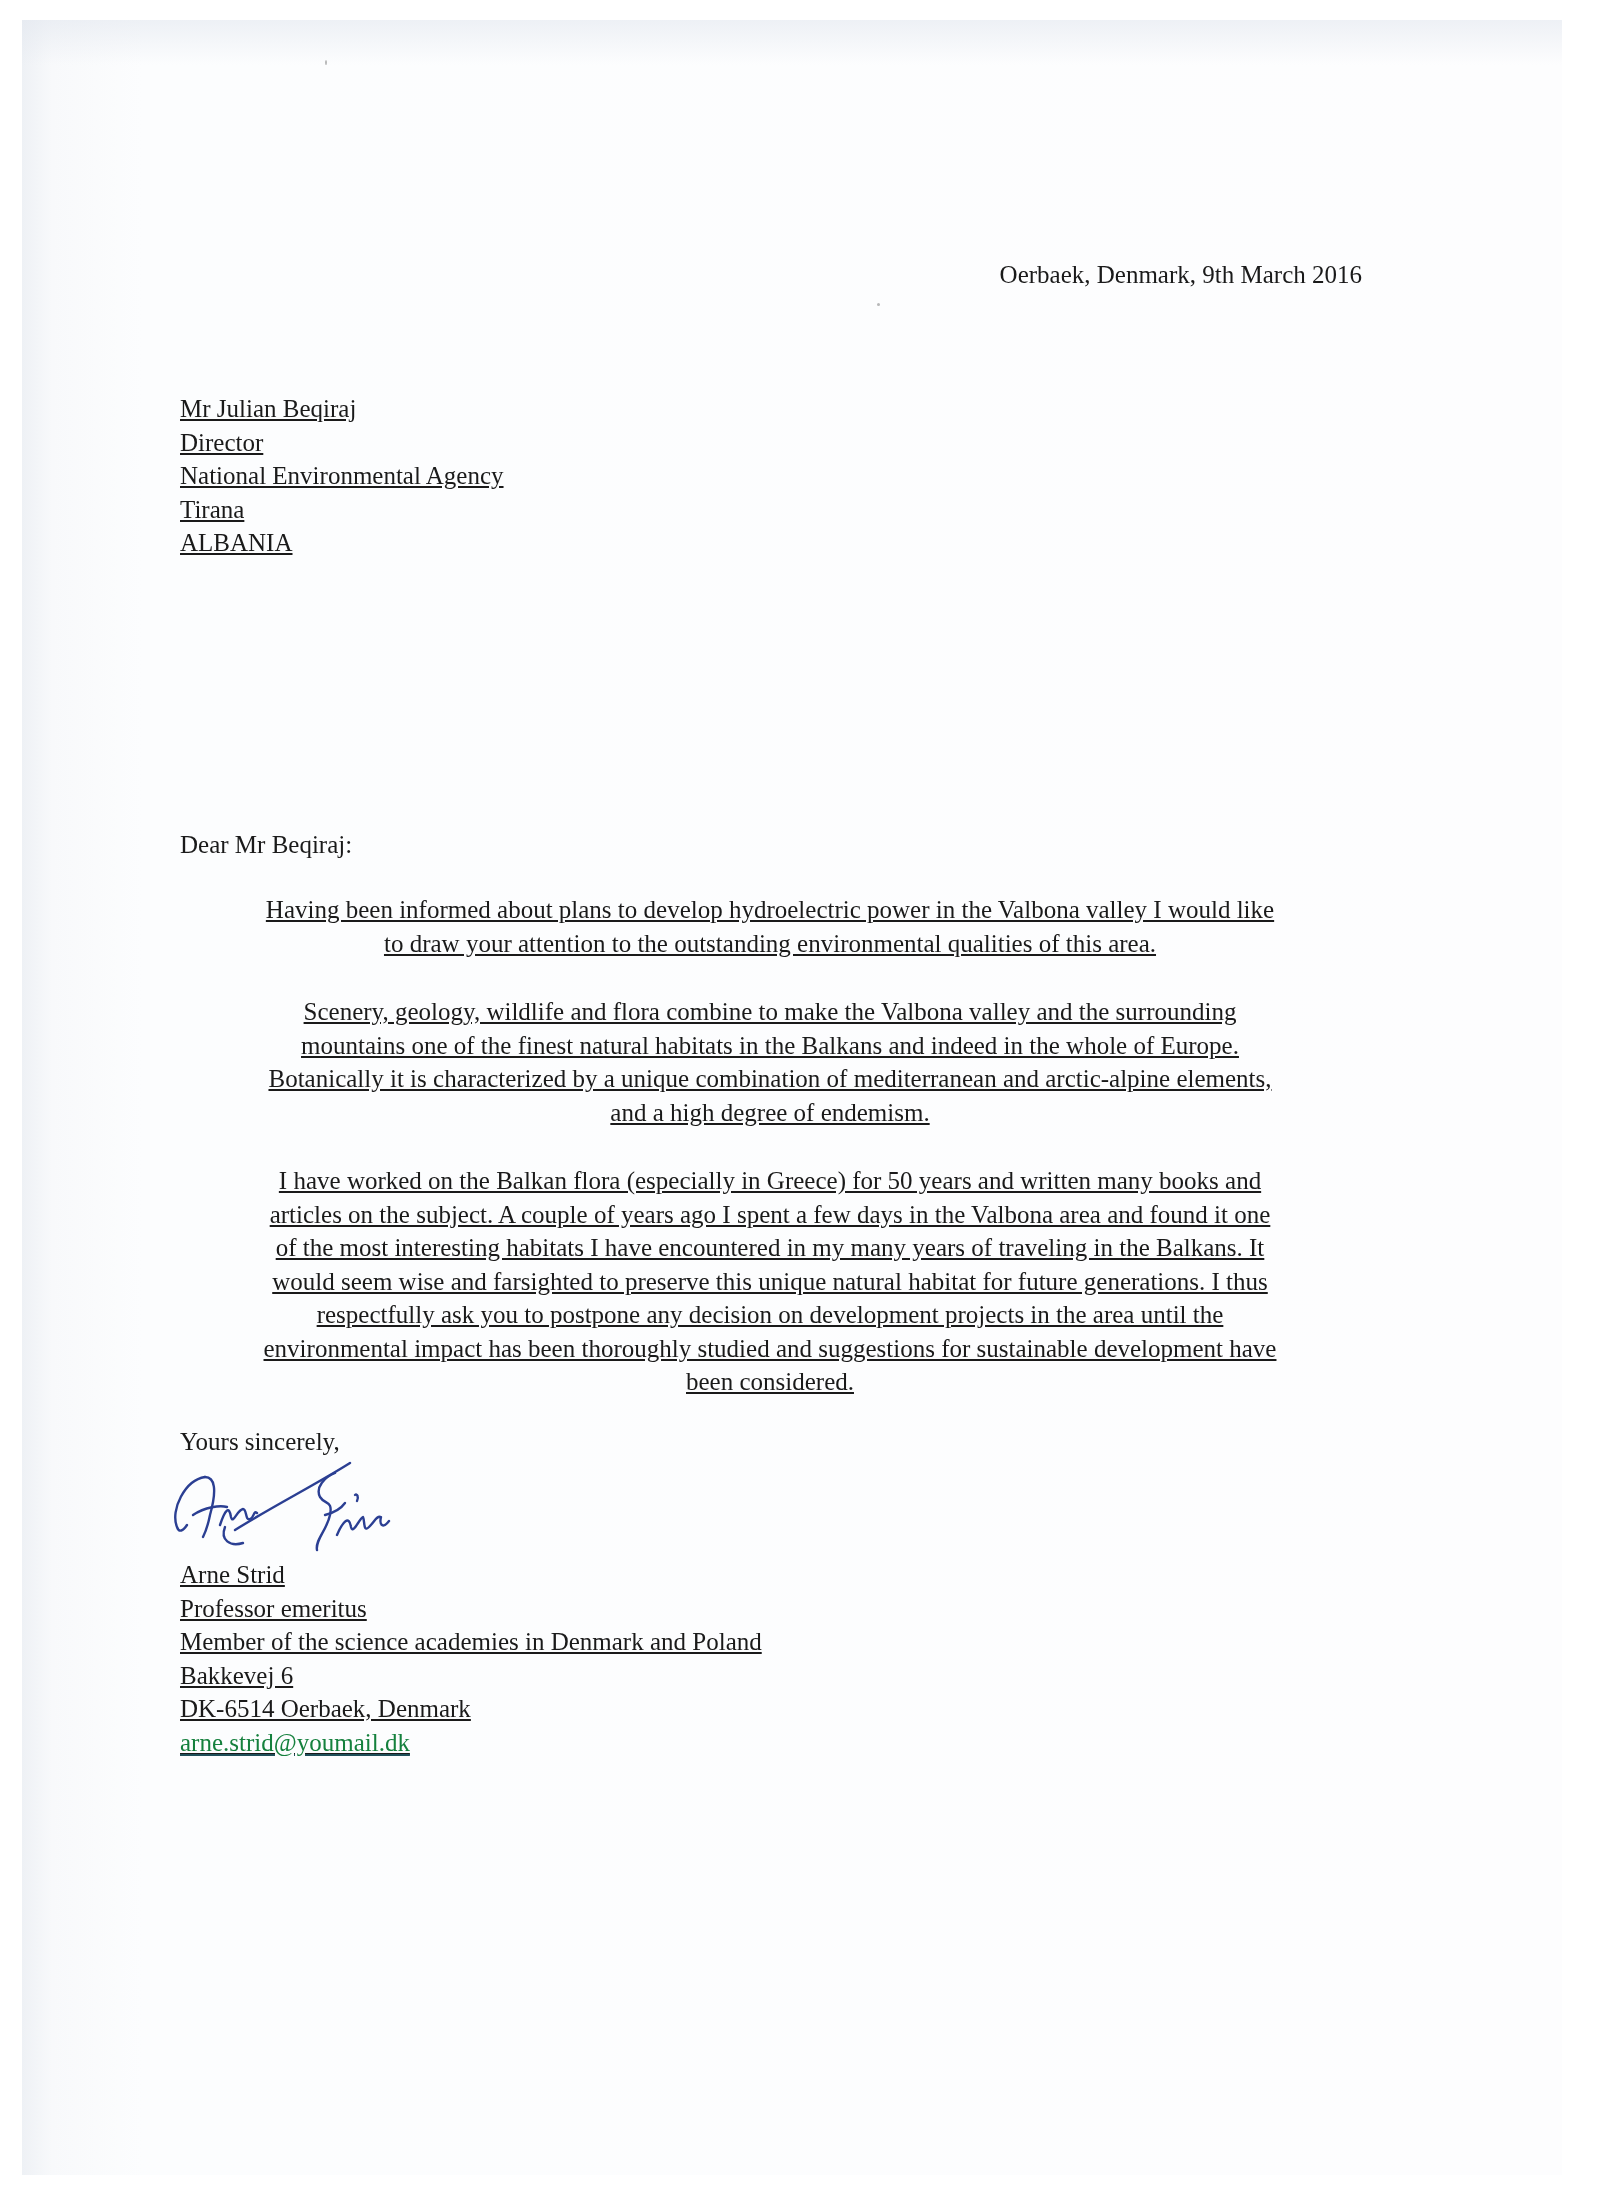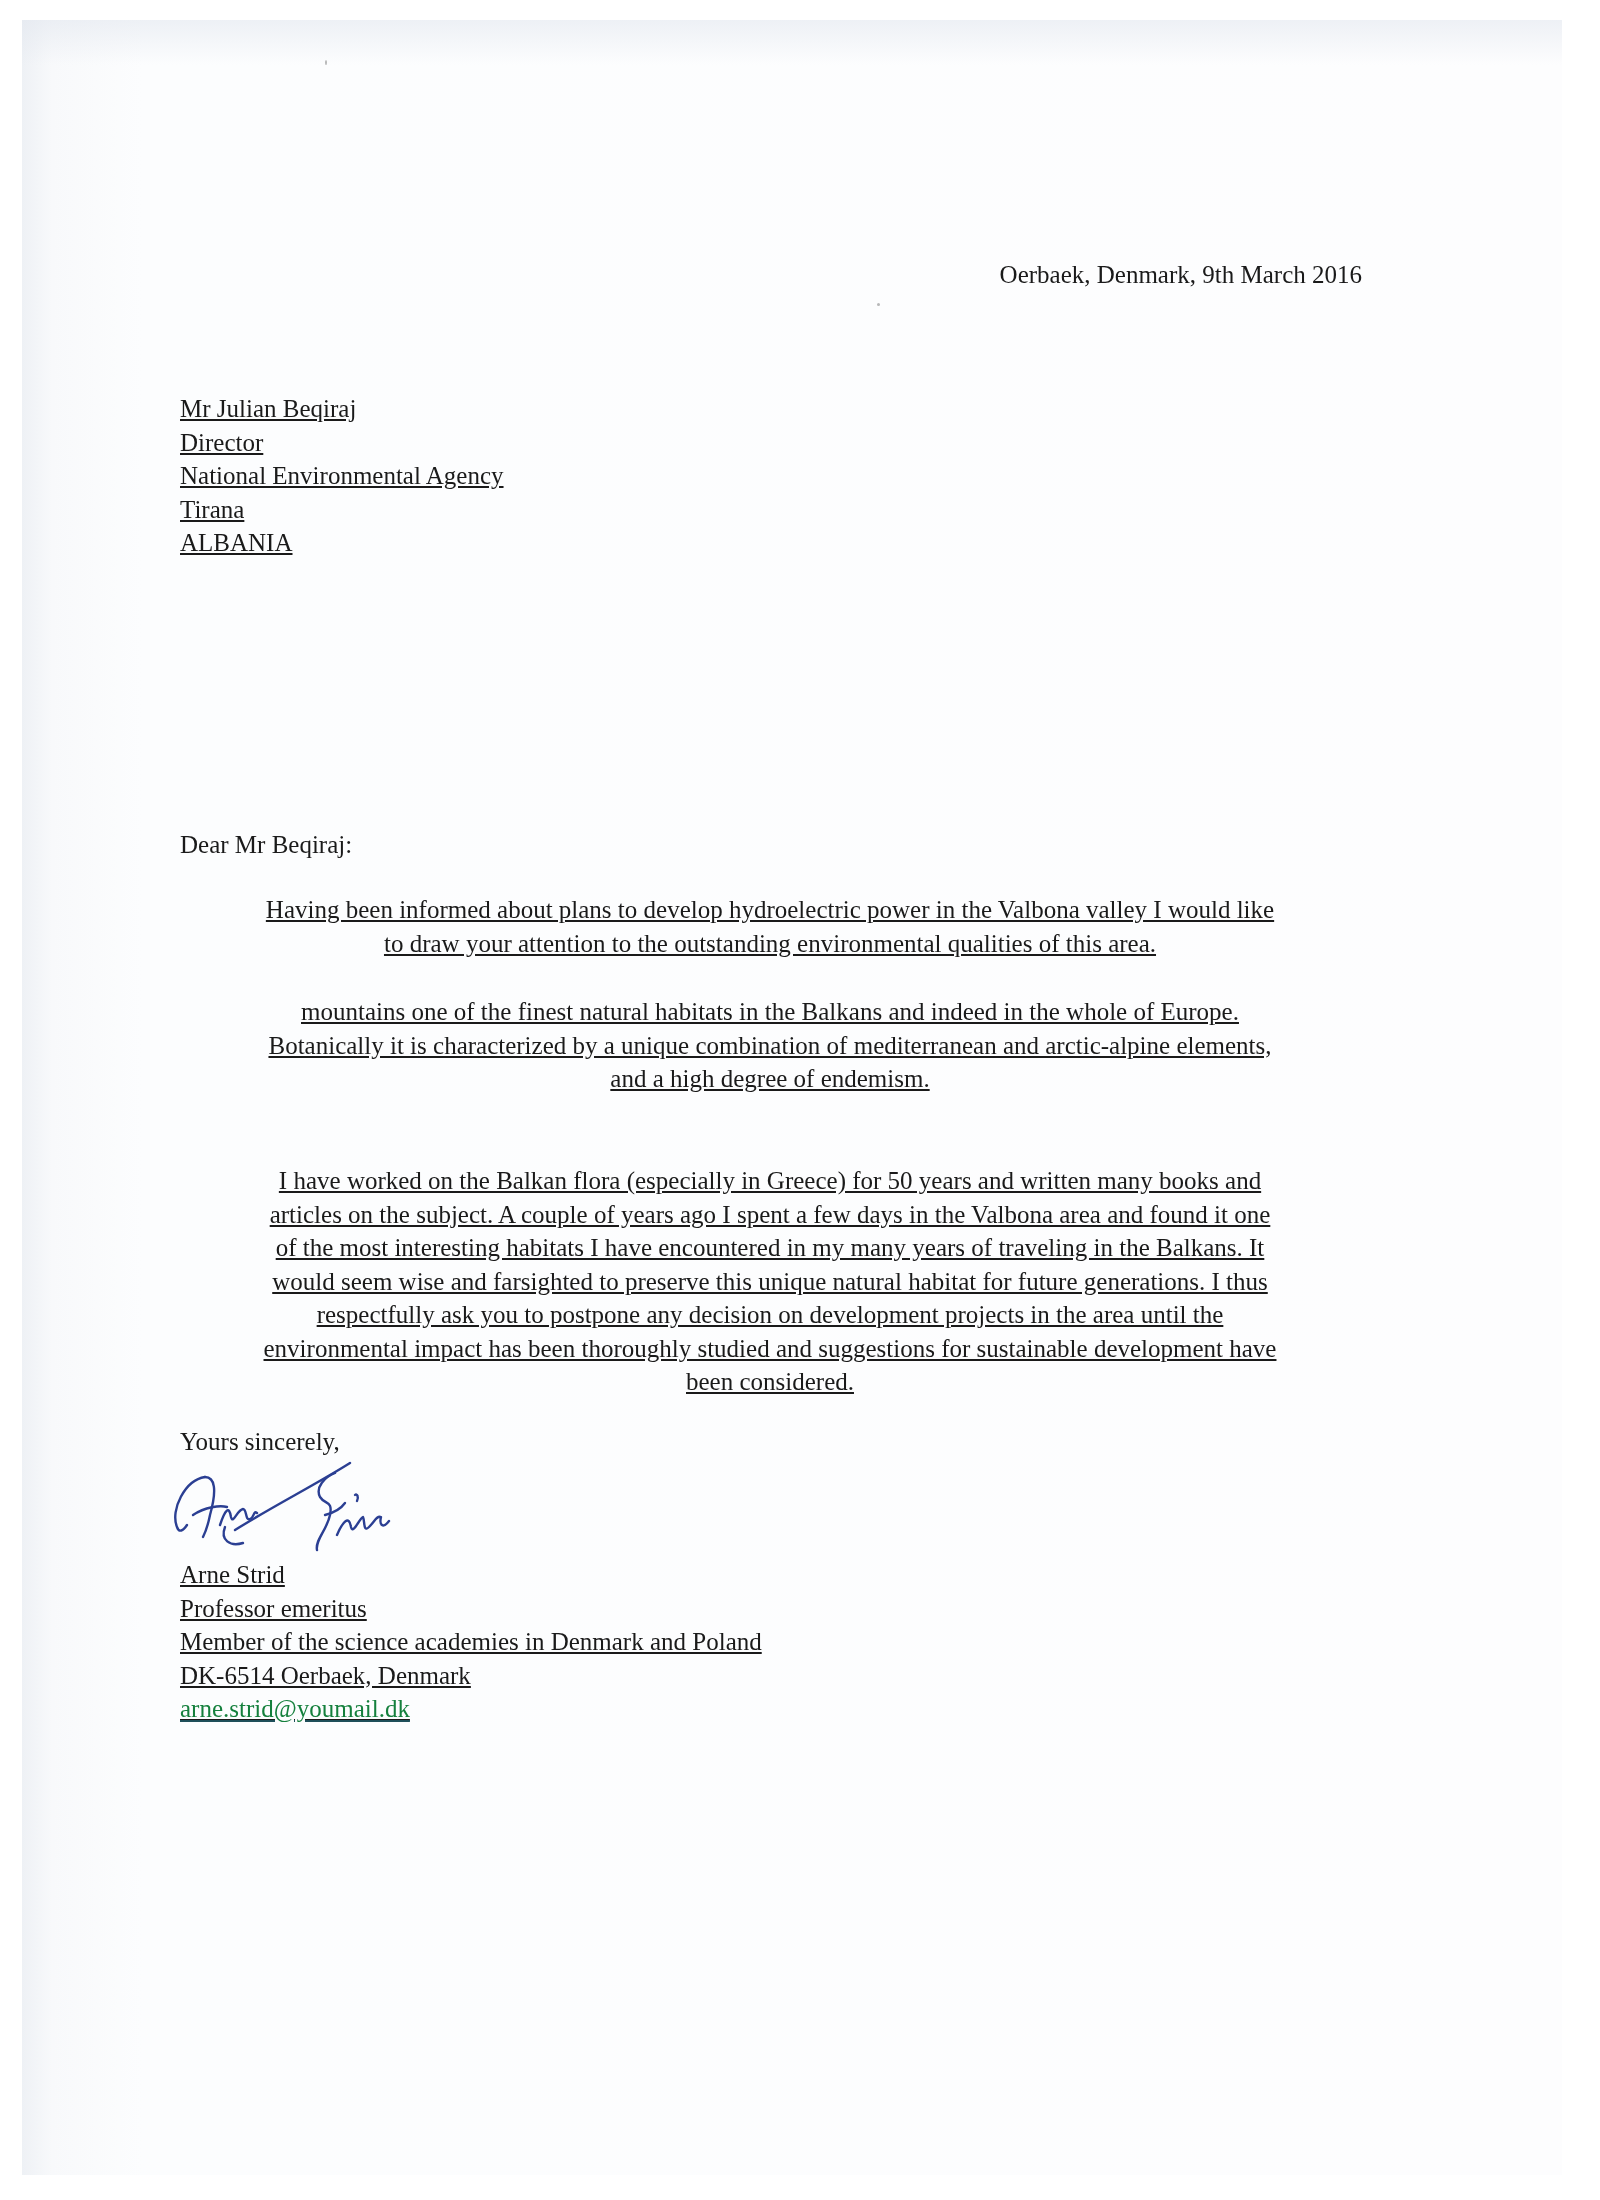--- a/index.html
+++ b/index.html
@@ -96,20 +96,21 @@
   </div>
 
   <div class="block salutation">Dear Mr Beqiraj:</div>
 
   <div class="block para para1">
     <span class="line">Having been informed about plans to develop hydroelectric power in the Valbona valley I would like</span>
     <span class="line">to draw your attention to the outstanding environmental qualities of this area.</span>
   </div>
 
   <div class="block para para2">
+    <span class="line">Scenery, geology, wildlife and flora combine to make the Valbona valley and the surrounding</span>
     <span class="line">mountains one of the finest natural habitats in the Balkans and indeed in the whole of Europe.</span>
     <span class="line">Botanically it is characterized by a unique combination of mediterranean and arctic-alpine elements,</span>
     <span class="line">and a high degree of endemism.</span>
   </div>
 
   <div class="block para para3">
     <span class="line">I have worked on the Balkan flora (especially in Greece) for 50 years and written many books and</span>
     <span class="line">articles on the subject. A couple of years ago I spent a few days in the Valbona area and found it one</span>
     <span class="line">of the most interesting habitats I have encountered in my many years of traveling in the Balkans. It</span>
     <span class="line">would seem wise and farsighted to preserve this unique natural habitat for future generations. I thus</span>
@@ -137,17 +138,18 @@
       <path d="M160 60 C168 58 175 55 180 48"></path>
       <path d="M172 80 C178 66 184 60 186 72 C188 80 194 64 198 62 C200 66 198 78 204 72 C210 66 212 60 216 62 C214 70 218 74 224 66"></path>
       <path d="M190 40 C192 38 194 42 192 46"></path>
     </svg>
   </div>
 
   <div class="block sender">
     <span class="line">Arne Strid</span>
     <span class="line">Professor emeritus</span>
     <span class="line">Member of the science academies in Denmark and Poland</span>
+    <span class="line">Bakkevej 6</span>
     <span class="line">DK-6514 Oerbaek, Denmark</span>
     <span class="line"><a class="email">arne.strid@youmail.dk</a></span>
   </div>
 
 </div>
 
 </body></html>

